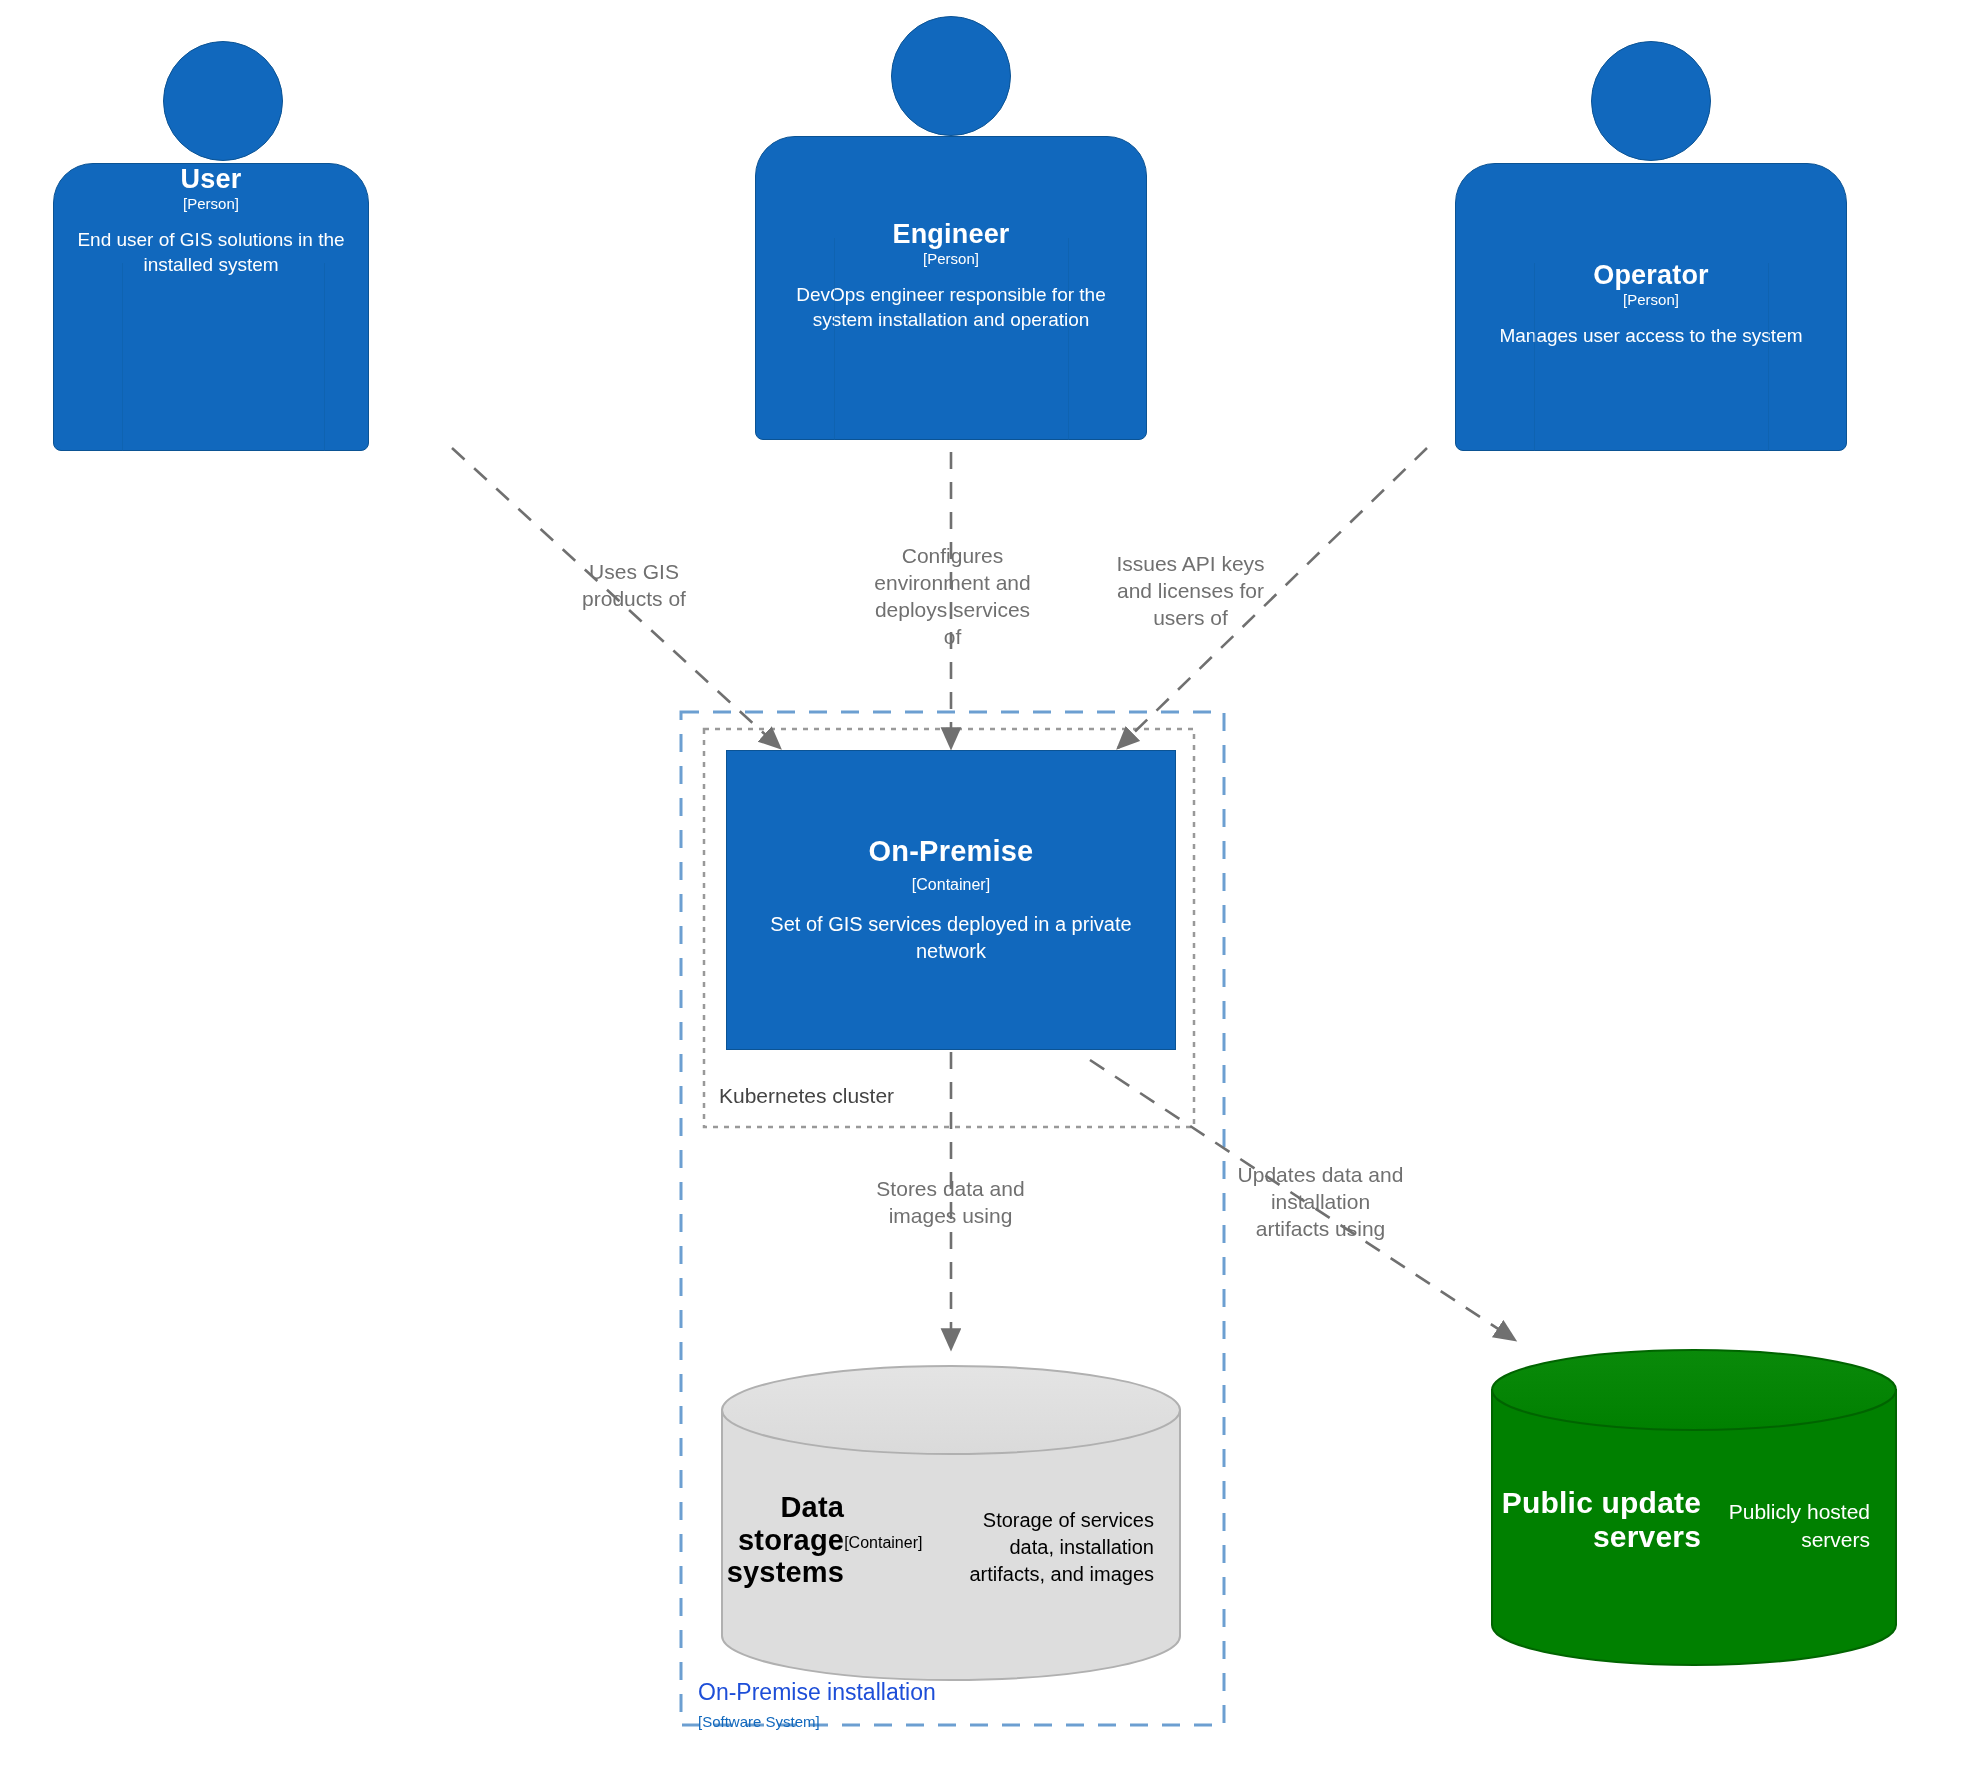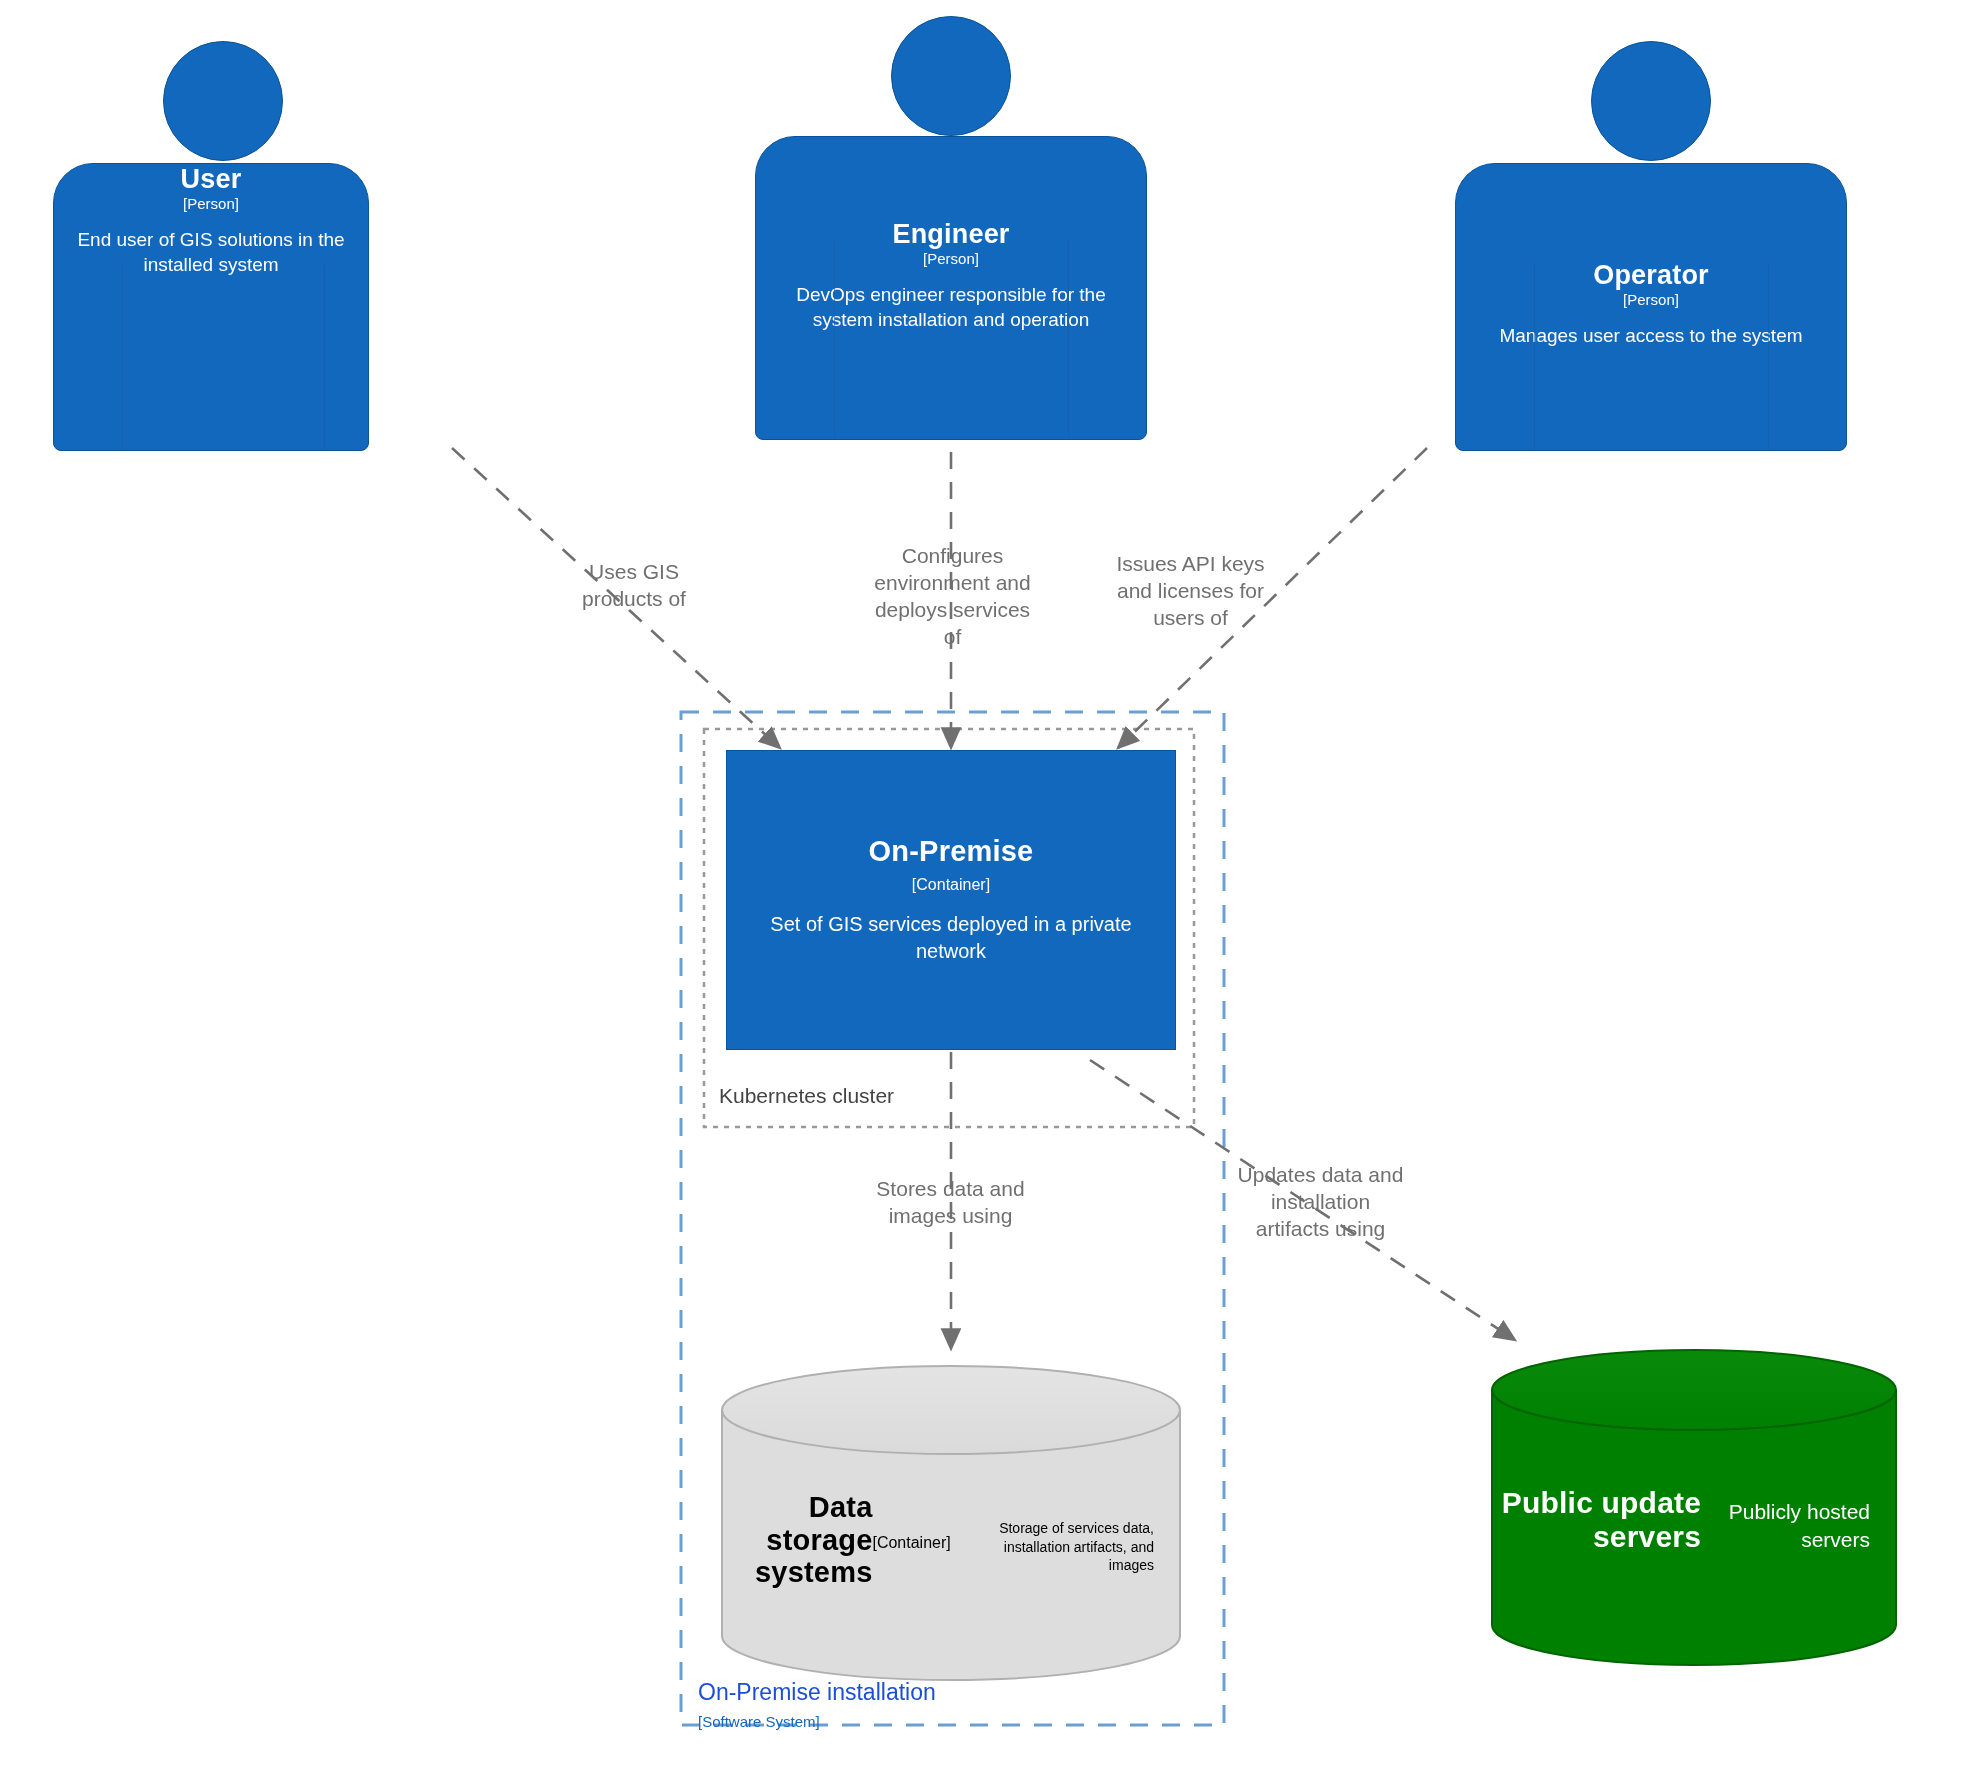--- a/index.html
+++ b/index.html
@@ -48,21 +48,21 @@
 
   
   .cyl-label{
     position:absolute;text-align:right;display:flex;flex-direction:row;
     align-items:center;justify-content:center;
   }
   .cyl-label.dark{color:#000000;}
   .cyl-label.light{color:#ffffff;}
   .cyl-label .ttl{font-size:29px;}
   .cyl-label .typ{font-size:16px;margin-top:6px;}
-  .cyl-label .dsc{font-size:14px;margin-top:14px;padding:0 26px;}
+  .cyl-label .dsc{font-size:20px;margin-top:14px;padding:0 26px;}
   .cyl-label.light .ttl{font-size:30px;}
   .cyl-label.light .dsc{margin-top:12px;font-size:21px;}
 
   
   .edge-label{
     position:absolute;color:#707070;font-size:21px;line-height:1.28;
     text-align:center;white-space:pre-line;
   }
 
   

